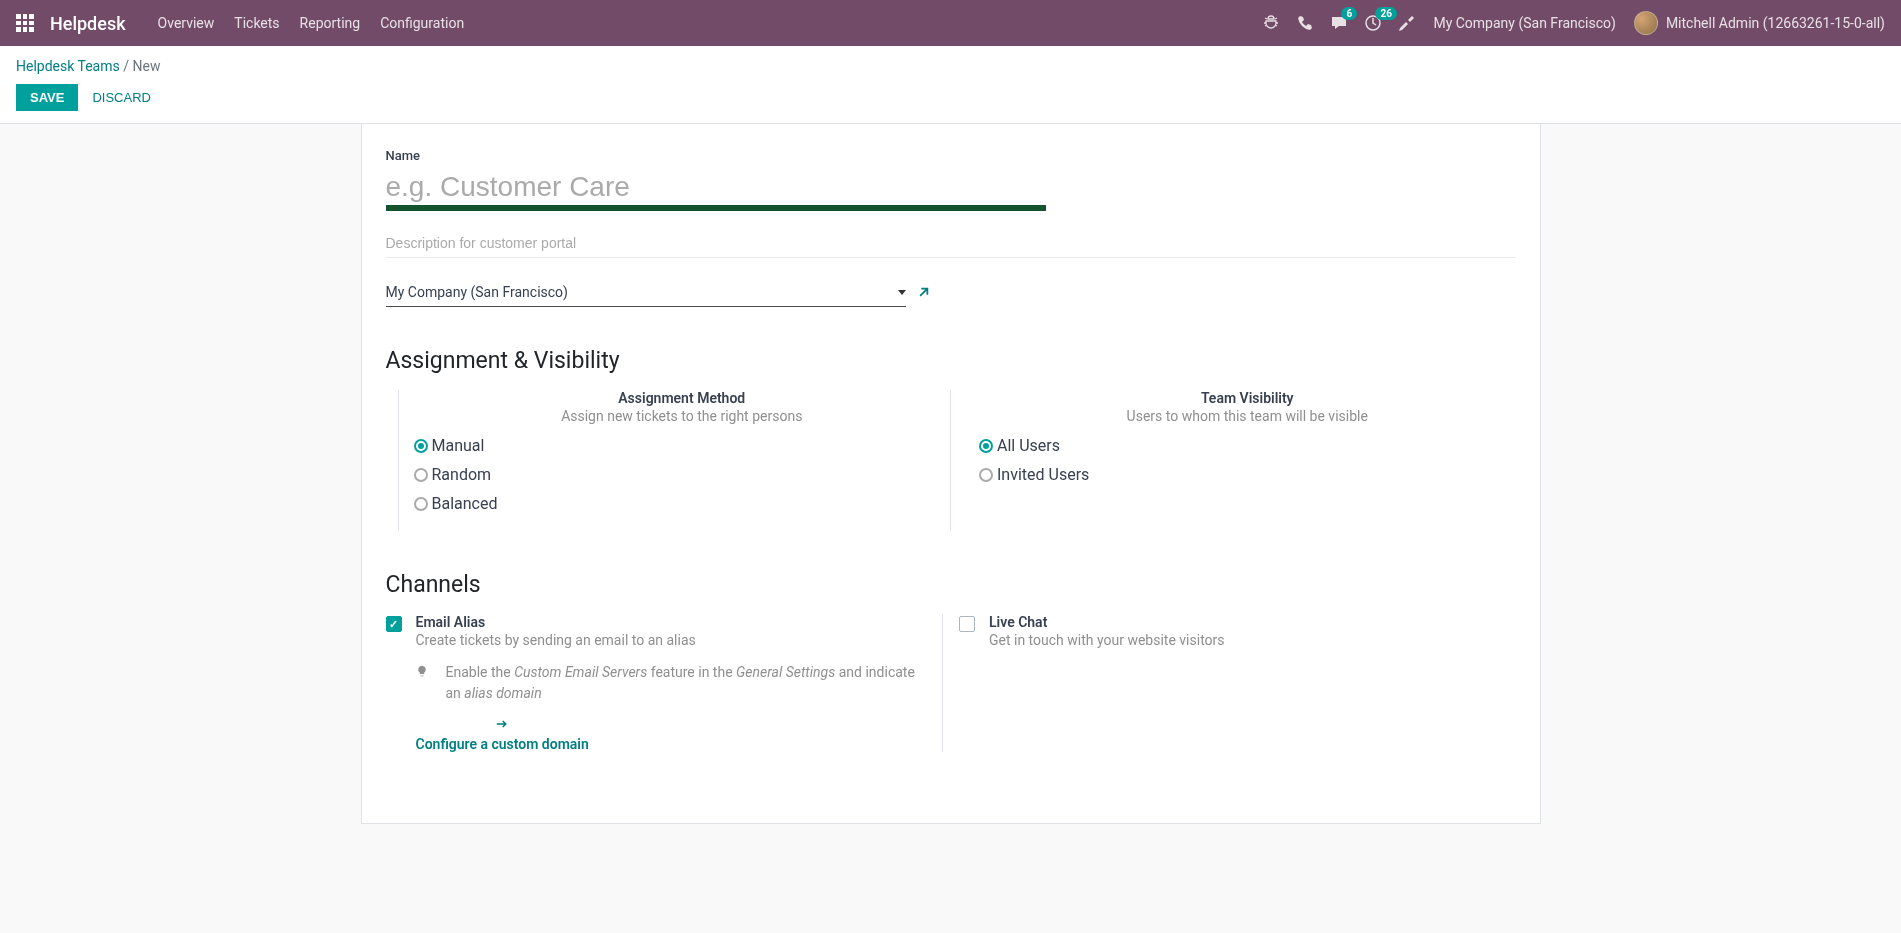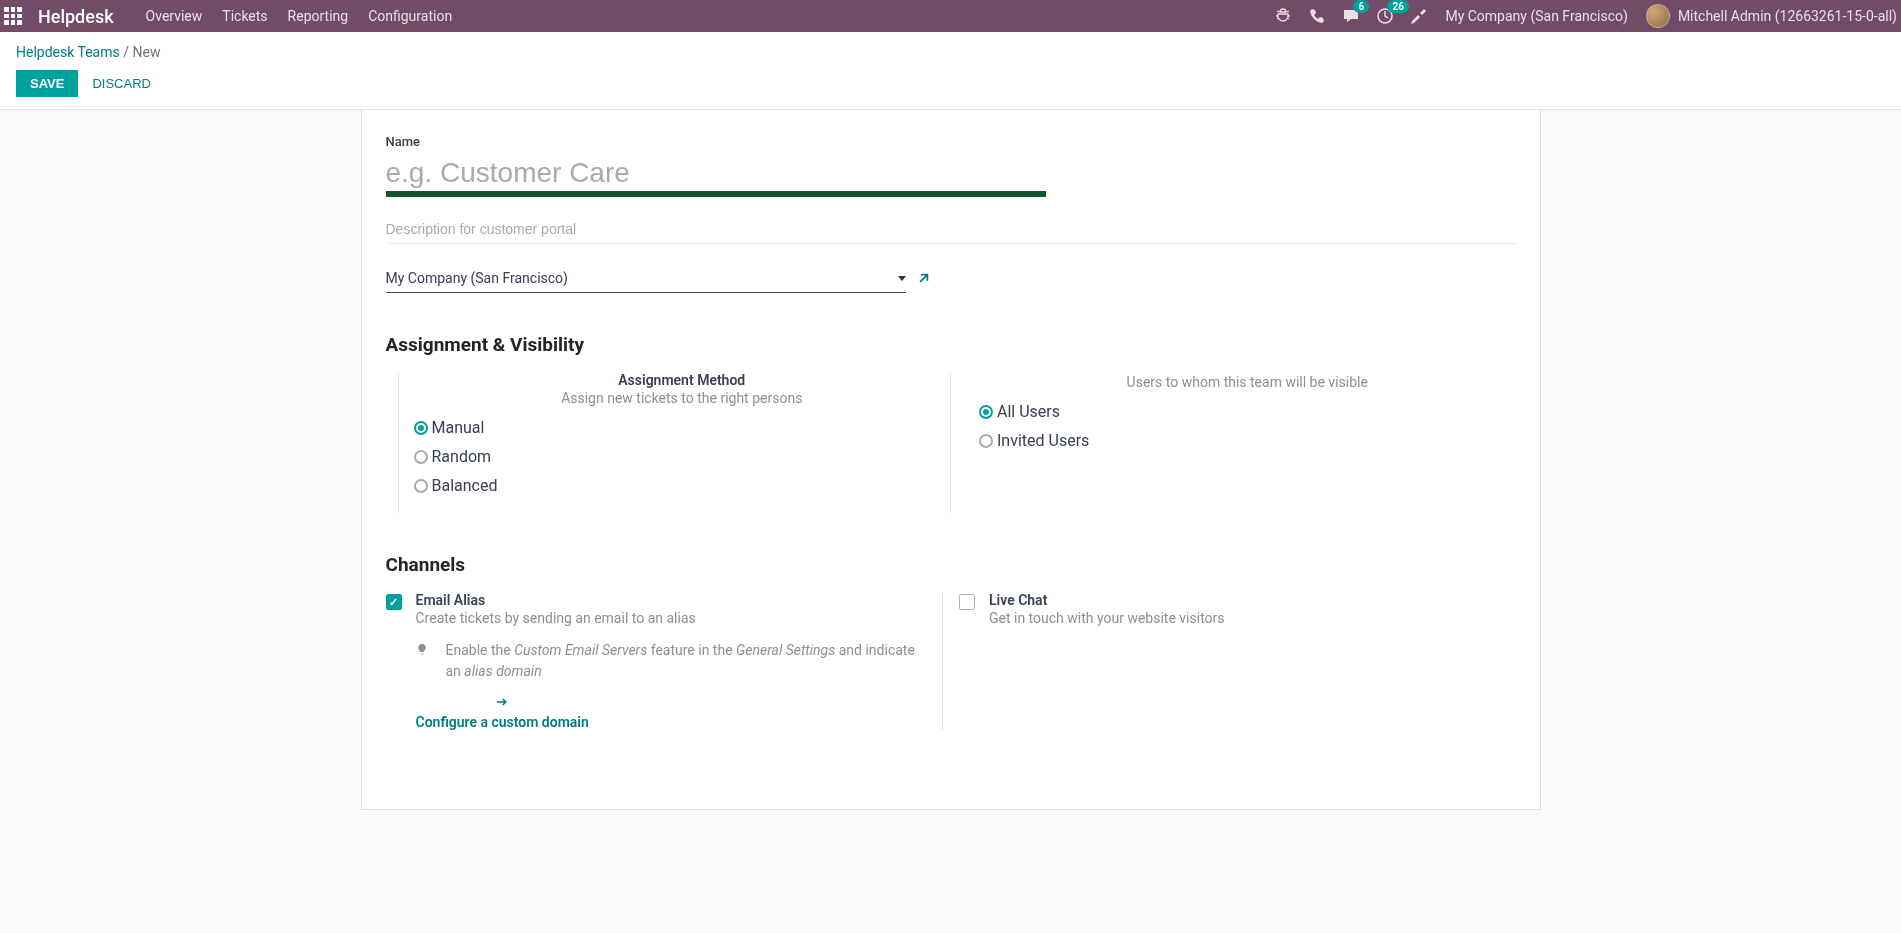--- a/index.html
+++ b/index.html
@@ -1,17 +1,17 @@
 <!DOCTYPE html>
 <html><head>
 <meta charset="utf-8">
 <style>
 * { box-sizing: border-box; margin: 0; padding: 0; }
 body { font-family: -apple-system, BlinkMacSystemFont, "Segoe UI", Roboto, "Helvetica Neue", Arial, sans-serif; font-size: 13px; color: #374151; background: #f9f9f9; }
-.navbar { background: #714b67; height: 32px; display: flex; align-items: center; color: #fff; padding: 0 4px; }
+.navbar { background: #714b67; height: 46px; display: flex; align-items: center; color: #fff; padding: 0 16px; }
 .navbar-left { display: flex; align-items: center; gap: 8px; }
 .apps-icon { width: 18px; height: 18px; display: grid; grid-template-columns: repeat(3,1fr); grid-template-rows: repeat(3,1fr); gap: 2px; cursor: pointer; }
 .apps-icon div { background: #fff; }
 .brand { font-size: 18px; font-weight: 500; margin-left: 8px; margin-right: 24px; }
 .nav-menu { display: flex; gap: 20px; }
 .nav-menu a { color: #e9e0e6; text-decoration: none; font-size: 14px; cursor: pointer; }
 .navbar-right { margin-left: auto; display: flex; align-items: center; gap: 18px; }
 .nav-icon { width: 16px; height: 16px; fill: #e9e0e6; cursor: pointer; position: relative; }
 .badge-wrap { position: relative; display: flex; align-items: center; cursor: pointer; }
 .badge { position: absolute; top: -8px; left: 10px; background: #00a09d; color: #fff; font-size: 10px; font-weight: 700; padding: 1px 5px; border-radius: 8px; min-width: 14px; text-align: center; }
@@ -31,21 +31,21 @@
 .field-label { font-size: 13px; font-weight: 500; color: #374151; margin-bottom: 4px; display: block; }
 .name-input { width: 660px; font-size: 28px; font-weight: 400; border: none; border-bottom: 6px solid #14532d; padding: 4px 0 2px 0; outline: none; color: #374151; }
 .name-input::placeholder { color: #aaa; }
 .desc-input { width: 100%; border: none; border-bottom: 1px solid #eaeaea; padding: 8px 0 6px 0; outline: none; color: #374151; font-size: 14px; margin-top: 16px; }
 .desc-input::placeholder { color: #aaa; }
 .company-row { display: flex; align-items: center; gap: 10px; margin-top: 20px; }
 .company-select { width: 520px; border: none; border-bottom: 1px solid #4c4c4c; padding: 6px 0; font-size: 14px; color: #374151; display: flex; justify-content: space-between; align-items: center; cursor: pointer; }
 .caret { border-top: 5px solid #333; border-left: 4px solid transparent; border-right: 4px solid transparent; display: inline-block; }
 .ext-link { width: 14px; height: 14px; fill: #017e84; cursor: pointer; }
 
-h2.section { font-size: 19px; font-weight: 700; color: #212529; margin-top: 40px; margin-bottom: 16px; }
+h2.section { font-size: 23px; font-weight: 400; color: #212529; margin-top: 40px; margin-bottom: 16px; }
 .two-col { display: flex; gap: 0; }
 .col { flex: 1; padding-left: 28px; border-left: 1px solid #dee2e6; }
 .col-first { border-left: none; padding-left: 28px; position: relative; }
 .col-first::before { content: ''; position: absolute; left: 12px; top: 0; bottom: 0; width: 1px; background: #dee2e6; }
 .setting-block { padding-bottom: 8px; text-align: center; }
 .setting-title { font-weight: 600; font-size: 14px; color: #374151; }
 .setting-desc { color: #8f8f8f; font-size: 14px; margin-top: 2px; margin-bottom: 12px; }
 .radio-row { display: flex; align-items: center; gap: 4px; margin-bottom: 10px; font-size: 16px; cursor: pointer; }
 .radio { width: 14px; height: 14px; border: 2px solid #aaa; border-radius: 50%; display: inline-flex; align-items: center; justify-content: center; }
 .radio.checked { border-color: #00a09d; }
@@ -159,20 +159,21 @@
             <span>Random</span>
           </div>
         <div class="radio-row">
             <span class="radio"></span>
             <span>Balanced</span>
           </div>
       </div>
     </div>
     <div class="col">
       <div class="setting-block">
+        <div class="setting-title">Team Visibility</div>
         <div class="setting-desc">Users to whom this team will be visible</div>
         <div class="radio-row">
             <span class="radio checked"></span>
             <span>All Users</span>
           </div>
         <div class="radio-row">
             <span class="radio"></span>
             <span>Invited Users</span>
           </div>
       </div>

